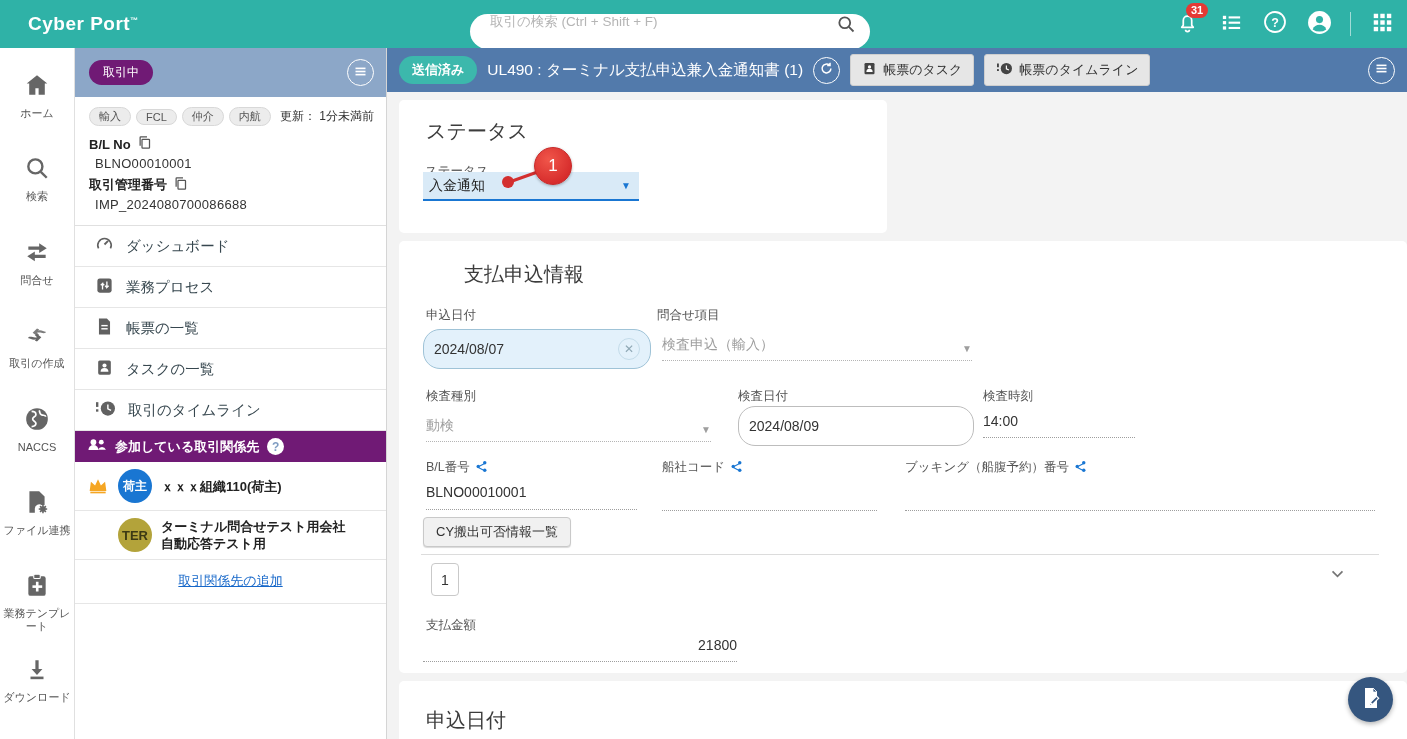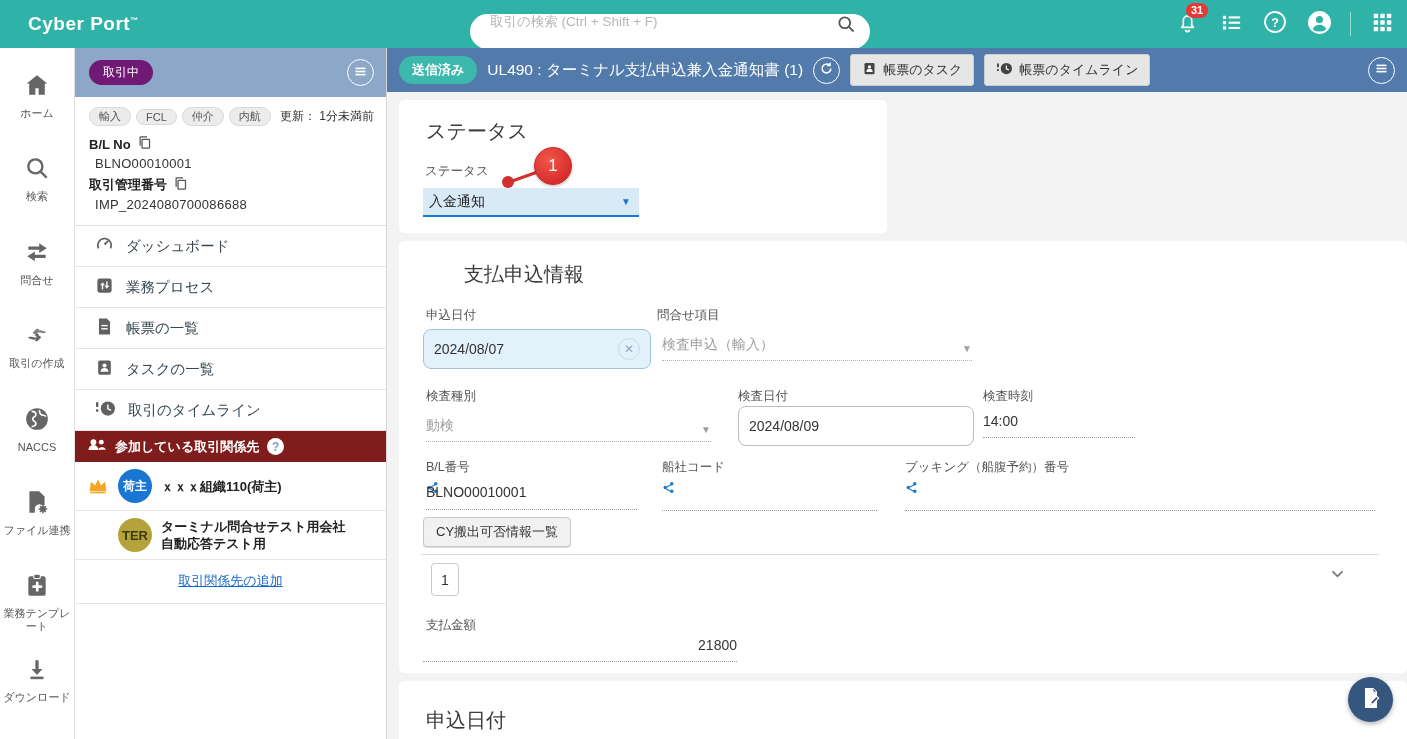--- a/index.html
+++ b/index.html
@@ -39,21 +39,21 @@
   .updated { margin-left:auto; font-size:12px; color:#333; white-space:nowrap; }
   .label-row { display:flex; align-items:center; gap:6px; font-weight:bold; font-size:13px; margin:5px 0 3px; color:#222; }
   .value-row { font-size:13px; color:#333; padding-left:6px; margin-bottom:5px; letter-spacing:.3px; }
   .colins-row { display:flex; align-items:center; padding:9px 10px 9px 14px; border-bottom:1px solid #e0e0e0; gap:5px; }
   .colins-logo { color:#1565c0; font-weight:bold; font-size:16px; position:relative; }
   .colins-logo:after { content:""; position:absolute; right:-2px; top:-3px; border:4px solid transparent; border-left:7px solid #1e88e5; transform:rotate(-35deg); }
   .colins-caption { font-size:10px; color:#333; margin-right:auto; }
   .colins-btn { border:1px solid #4caf50; color:#43a047; background:#fff; font-size:12px; padding:5px 9px; border-radius:3px; cursor:pointer; white-space:nowrap; font-family:inherit; }
   .pmenu { display:flex; flex-direction:column; }
   .pmenu-item { height:41px; display:flex; align-items:center; gap:12px; padding:0 14px 0 20px; border-bottom:1px solid #e6e6e6; font-size:14.5px; color:#37474f; cursor:pointer; }
-  .partners-header { height:31px; background:#7f1d1d; color:#fff; display:flex; align-items:center; gap:8px; padding:0 14px 0 12px; font-size:13px; font-weight:bold; }
+  .partners-header { height:31px; background:#701a75; color:#fff; display:flex; align-items:center; gap:8px; padding:0 14px 0 12px; font-size:13px; font-weight:bold; }
   .qmark { width:17px; height:17px; background:#fff; color:#7f9cc2; border-radius:50%; font-size:12px; font-weight:bold; display:flex; align-items:center; justify-content:center; }
   .partner-row { display:flex; align-items:center; gap:9px; padding:7px 10px 7px 12px; border-bottom:1px solid #e6e6e6; min-height:47px; }
   .avatar { width:34px; height:34px; border-radius:50%; display:flex; align-items:center; justify-content:center; font-size:12px; font-weight:bold; flex:0 0 34px; }
   .avatar-blue { background:#1976d2; color:#fff; }
   .avatar-olive { background:#b3a33a; color:#3c3a14; font-size:13px; }
   .partner-name { font-weight:bold; font-size:13px; color:#222; line-height:17px; }
   .crown-slot { width:22px; display:flex; justify-content:center; }
   .add-link-row { text-align:center; padding:12px 0 13px; border-bottom:1px solid #e6e6e6; }
   .add-link-row a { color:#1667c9; font-size:13px; cursor:pointer; text-decoration:underline; }
 
@@ -66,28 +66,28 @@
   .hdr-btn { background:#e6e6e6; border:1px solid #cfcfcf; border-radius:3px; color:#333; font-size:13px; padding:6px 11px; display:flex; align-items:center; gap:6px; cursor:pointer; white-space:nowrap; font-family:inherit; }
   .doc-header .circle-menu { margin-left:auto; }
   .scroll { flex:1; position:relative; padding:8px 0 0 12px; overflow:hidden; }
   .card { background:#fff; border-radius:5px; position:relative; margin-bottom:8px; }
   .card h2 { font-size:20px; font-weight:400; color:#3c3c3c; }
   .status-card { width:488px; height:133px; }
   .payment-card { width:1008px; height:432px; }
   .transfer-card { width:1008px; height:120px; }
   .abs { position:absolute; }
   .flabel { font-size:12.5px; color:#555; white-space:nowrap; }
-  .flabel-share { display:flex; align-items:flex-start; gap:5px;flex-direction:column; }
+  .flabel-share { display:flex; align-items:center; gap:5px; }
   .fvalue { font-size:14px; color:#333; }
   .dotted { border-bottom:1px dotted #9e9e9e; }
   .disabled-select { color:#9e9e9e; font-size:14px; display:flex; align-items:flex-end; justify-content:space-between; border-bottom:1px dotted #b5b5b5; padding-bottom:6px; cursor:default; }
   .caret { color:#9e9e9e; font-size:10px; }
   .select-filled { width:216px; height:29px; background:#d9eaf7; border-bottom:2px solid #1976d2; display:flex; align-items:center; justify-content:space-between; padding:0 8px 0 6px; font-size:14px; color:#222; cursor:pointer; }
   .select-filled .caret { color:#1976d2; }
-  .input-box { height:40px; border-radius:8px; font-size:14px; color:#333; display:flex; align-items:center; padding:0 10px; font-family:inherit; }
+  .input-box { height:40px; border-radius:17px; font-size:14px; color:#333; display:flex; align-items:center; padding:0 10px; font-family:inherit; }
   .input-blue { background:#e3f1fb; border:1px solid #9fc3d7; }
   .input-white { background:#fff; border:1px solid #bdbdbd; }
   .clear-x { margin-left:auto; width:22px; height:22px; border:1px solid #c4dcea; border-radius:50%; color:#8fa8b5; font-size:12px; display:flex; align-items:center; justify-content:center; cursor:pointer; }
   .cy-btn { background:#f1f1f1; border:1px solid #c9c9c9; border-radius:4px; font-size:13px; color:#333; padding:5px 12px; cursor:pointer; box-shadow:0 1px 1px rgba(0,0,0,.15); font-family:inherit; }
   .row-divider { height:1px; background:#dcdcdc; }
   .idx-box { width:28px; height:33px; border:1px solid #c9c9c9; border-radius:4px; background:#fff; display:flex; align-items:center; justify-content:center; font-size:14px; color:#333; }
   .chev { color:#757575; }
   .amount-val { text-align:right; font-size:14px; color:#333; }
 
   
@@ -398,21 +398,21 @@
                 <line x1="4" y1="17" x2="20" y2="17"></line>
               </svg></span>
         </span>
       </div>
 
       <div class="scroll">
 
         <section class="card status-card">
           <h2 class="abs" style="left:27px; top:18px;">ステータス</h2>
           <div class="abs flabel" style="left:26px; top:63px;">ステータス</div>
-          <div class="abs select-filled" style="left:24px; top:88px;">
+          <div class="abs select-filled" style="left:24px; top:72px;">
             <span>入金通知</span>
             <span class="caret">▼</span>
           </div>
           <div class="ann-line"></div>
           <div class="ann-dot"></div>
           <div class="ann-circle">1</div>
         </section>
 
         <section class="card payment-card">
           <h2 class="abs" style="left:27px; top:20px;margin-left:38px;">支払申込情報</h2>

